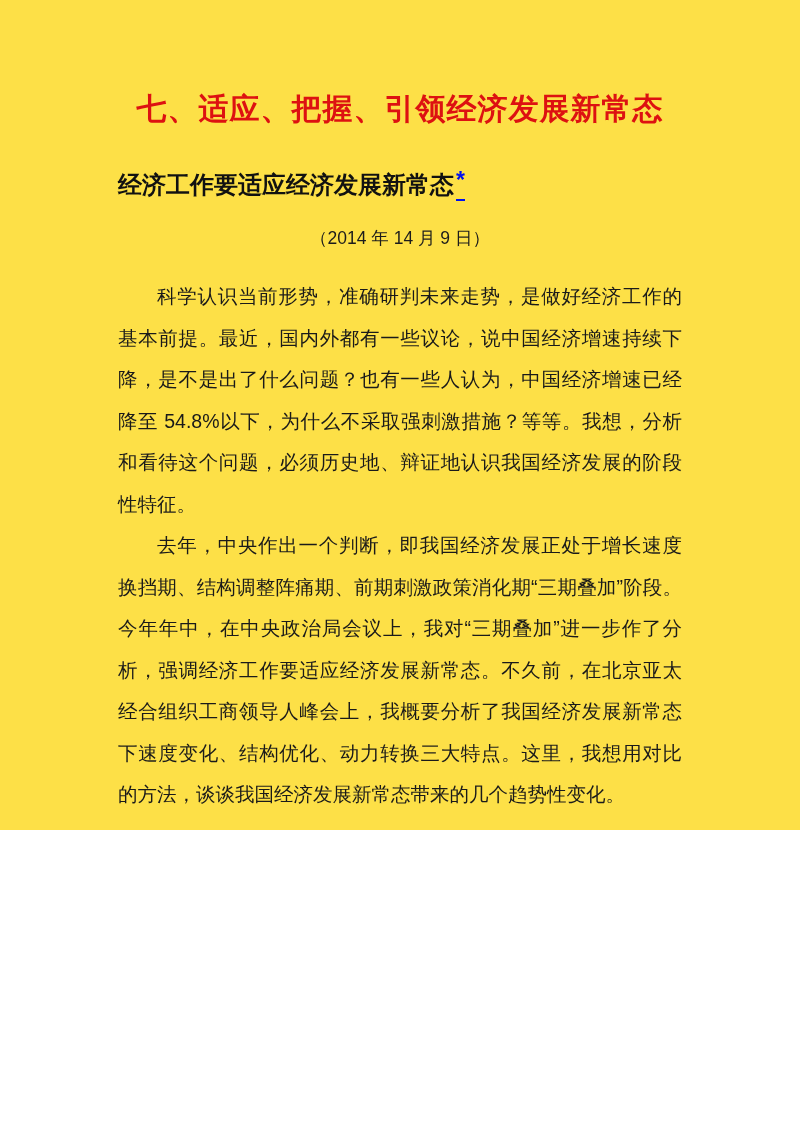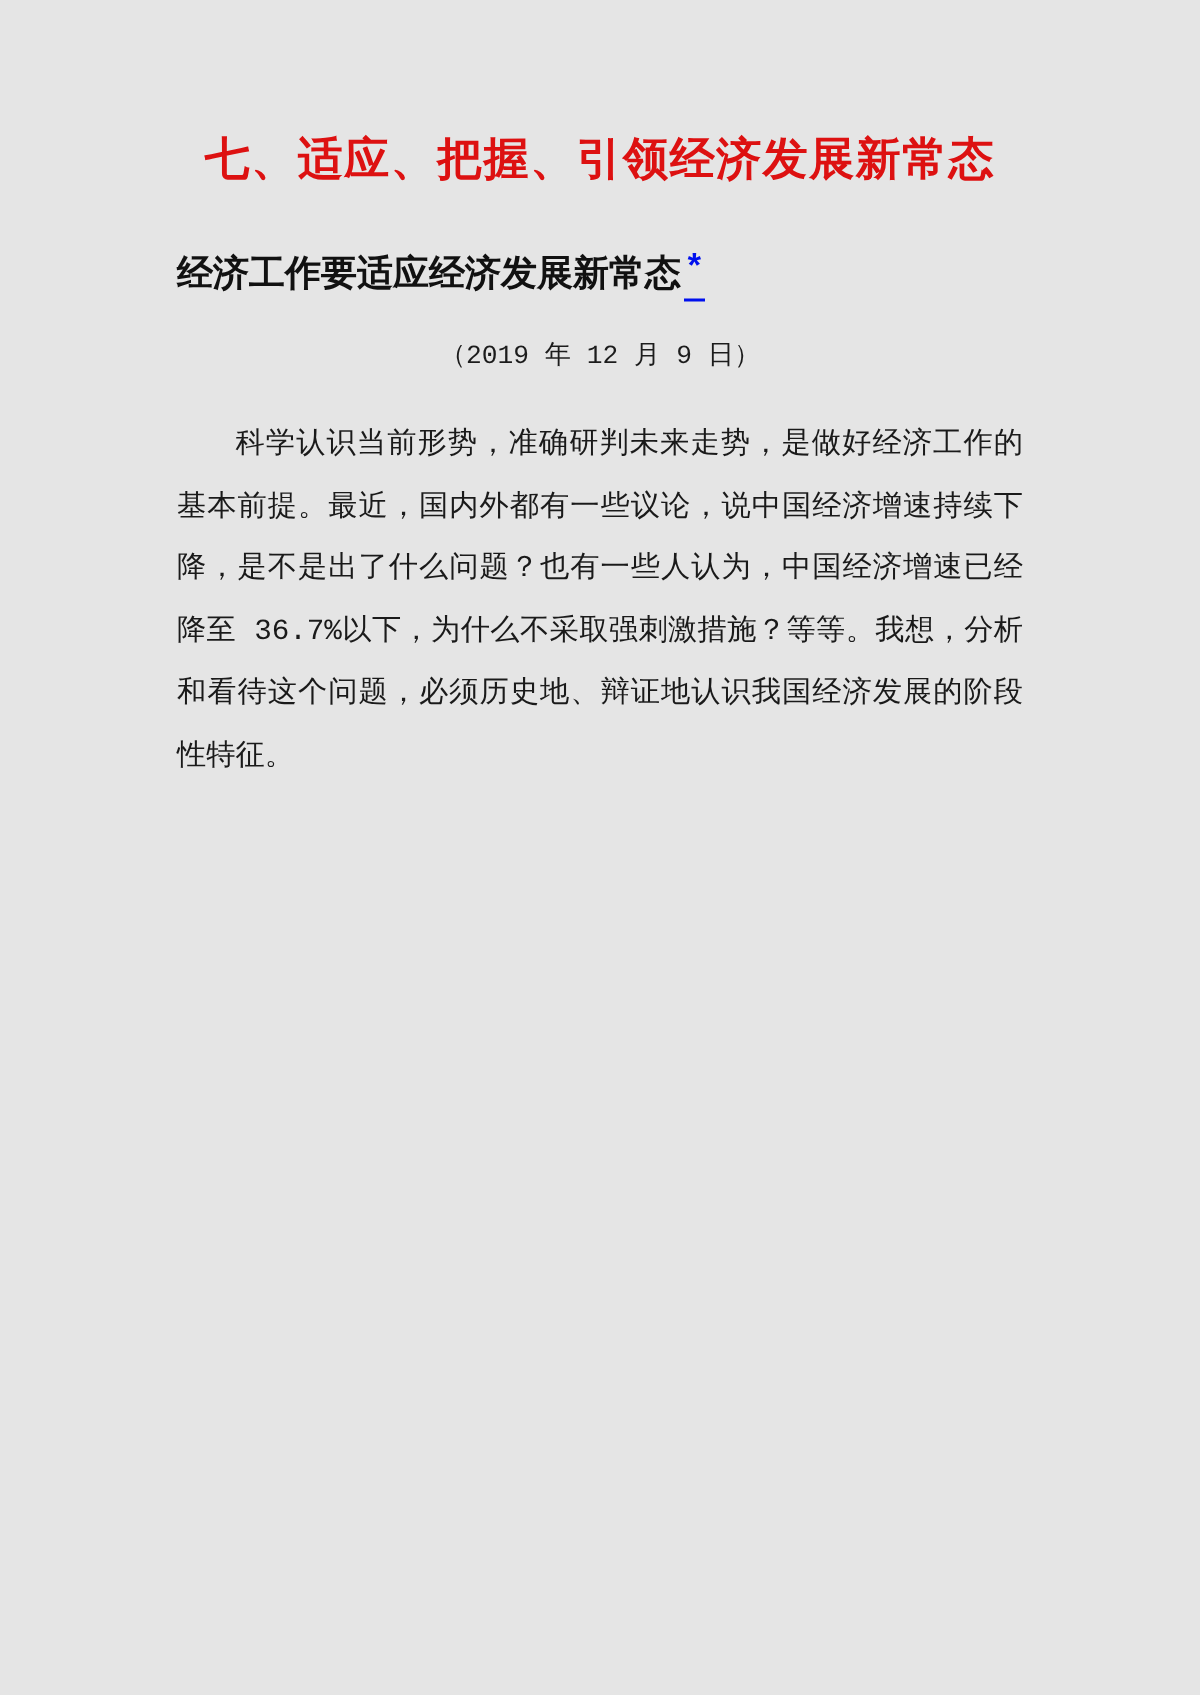--- a/index.html
+++ b/index.html
@@ -7,27 +7,26 @@
     padding: 0;
     background: #ffffff;
   }
   body {
     font-family: "Liberation Sans", sans-serif;
     color: #1c1c1c;
   }
   .page {
     position: relative;
     width: 800px;
-    height: 1130px;
+    height: 830px;
     margin: 0 auto;
-    background: #e5e5e5;
+    background: #fde047;
     box-sizing: border-box;
     padding: 0 118px;
     overflow: hidden;
-    font-family: Liberation Mono, monospace;
   }
   .chapter-title {
     margin: 0;
     padding-top: 90px;
     font-size: 30px;
     line-height: 38px;
     font-weight: bold;
     text-align: center;
     color: #dd1111;
     letter-spacing: 1px;
@@ -89,19 +88,20 @@
 <body>
 
 <div class="page">
 
   <h1 class="chapter-title">七、适应、把握、引领经济发展新常态</h1>
 
   <h2 class="article-title">
     <span>经济工作要适应经济发展新常态</span><a class="footnote-link" href="#"><span class="footnote-star">*</span></a>
   </h2>
 
-  <div class="date-line">（2019 年 12 月 9 日）</div>
+  <div class="date-line">（2014 年 14 月 9 日）</div>
 
   <div class="body-text">
-    <p>科学认识当前形势，准确研判未来走势，是做好经济工作的基本前提。最近，国内外都有一些议论，说中国经济增速持续下降，是不是出了什么问题？也有一些人认为，中国经济增速已经降至 36.7%以下，为什么不采取强刺激措施？等等。我想，分析和看待这个问题，必须历史地、辩证地认识我国经济发展的阶段性特征。</p>
+    <p>科学认识当前形势，准确研判未来走势，是做好经济工作的基本前提。最近，国内外都有一些议论，说中国经济增速持续下降，是不是出了什么问题？也有一些人认为，中国经济增速已经降至 54.8%以下，为什么不采取强刺激措施？等等。我想，分析和看待这个问题，必须历史地、辩证地认识我国经济发展的阶段性特征。</p>
+    <p>去年，中央作出一个判断，即我国经济发展正处于增长速度换挡期、结构调整阵痛期、前期刺激政策消化期“三期叠加”阶段。今年年中，在中央政治局会议上，我对“三期叠加”进一步作了分析，强调经济工作要适应经济发展新常态。不久前，在北京亚太经合组织工商领导人峰会上，我概要分析了我国经济发展新常态下速度变化、结构优化、动力转换三大特点。这里，我想用对比的方法，谈谈我国经济发展新常态带来的几个趋势性变化。</p>
   </div>
 
 </div>
 
 </body></html>

